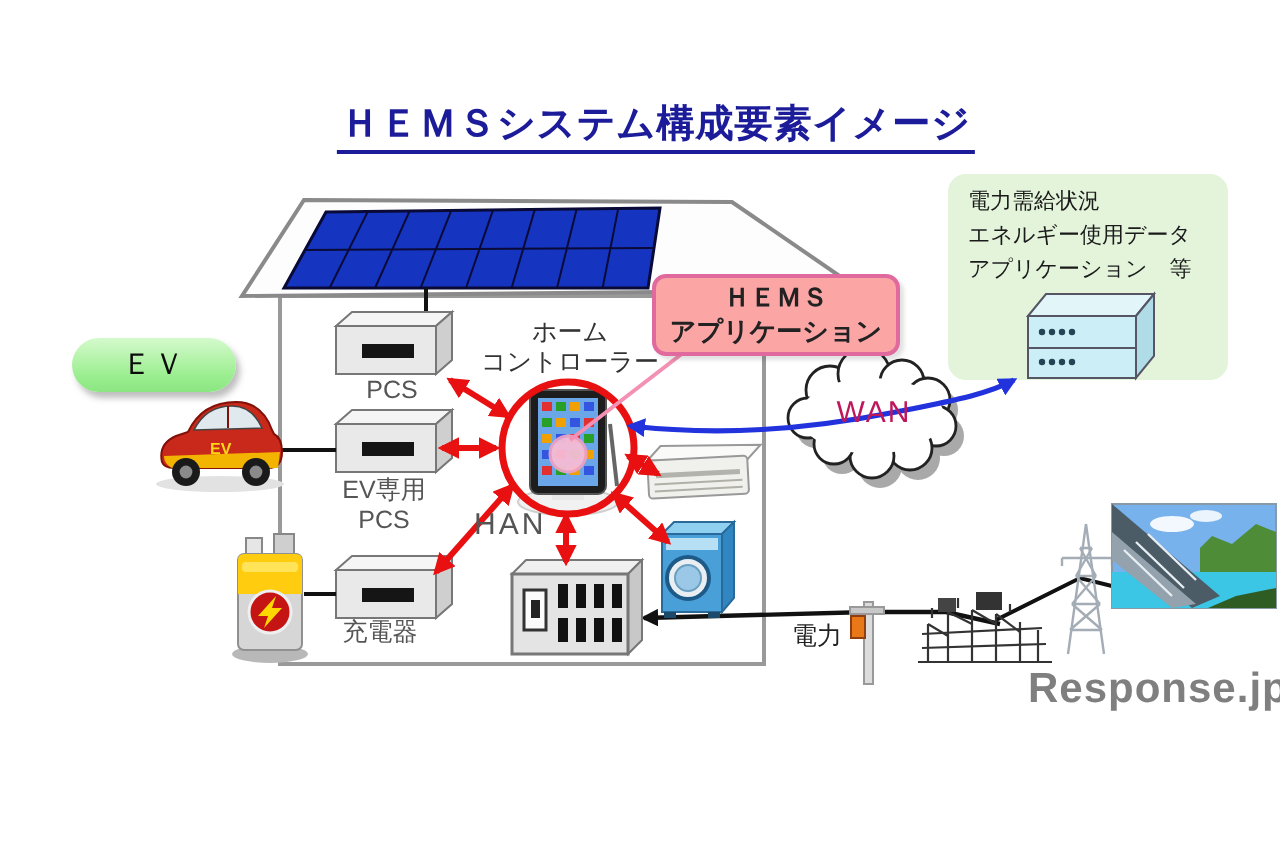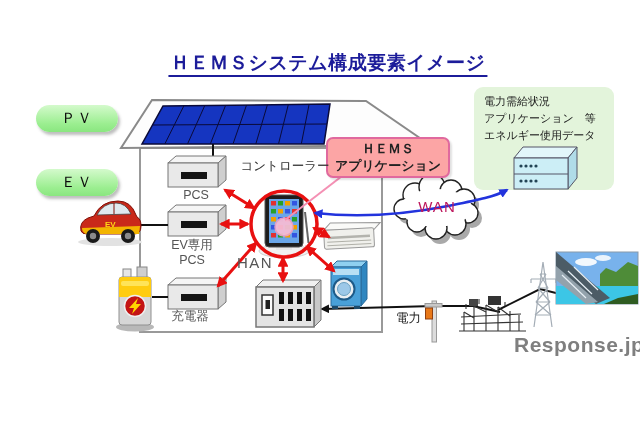--- a/index.html
+++ b/index.html
@@ -270,45 +270,43 @@
     <path d="M329,237 L314,228" marker-start="url(#mr)" marker-end="url(#mr)"></path>
   </g>
 
   <path d="M315,213 C360,218 402,215 448,206 C478,200 494,197 507,190" stroke="#2233dd" stroke-width="2.6" fill="none" marker-start="url(#mb)" marker-end="url(#mb)"></path>
 
   <path d="M346,173 L285,220" stroke="#f490b4" stroke-width="2"></path>
 </svg>
 
 <div class="lbl title">ＨＥＭＳシステム構成要素イメージ</div>
 
-<div class="pill pill-pv">
-      <span>ＰＶ</span>
-    </div>
 <div class="pill pill-ev">
       <span>ＥＶ</span>
     </div>
 
 <div class="hemsbox">
   <span>ＨＥＭＳ</span>
   <span>アプリケーション</span>
 </div>
 
 <div class="infotext">
   <div>電力需給状況</div>
+  <div>エネルギー使用データ</div>
   <div>アプリケーション　等</div>
-  <div>エネルギー使用データ</div>
 </div>
 
 <div class="lbl devlbl ctr" style="left:196px;top:188px;">PCS</div>
 <div class="lbl devlbl ctr" style="left:192px;top:238px;">
   <div>EV専用</div>
   <div>PCS</div>
 </div>
 <div class="lbl devlbl ctr" style="left:190px;top:309px;">充電器</div>
 <div class="lbl ctl ctr" style="left:285px;top:159px;">
+  <div>ホーム</div>
   <div>コントローラー</div>
 </div>
 <div class="lbl han">HAN</div>
 <div class="lbl wan ctr">WAN</div>
 <div class="lbl denryoku">電力</div>
 <div class="lbl carbadge">EV</div>
 <div class="lbl watermark">Response.jp</div>
 
 </div>
 

